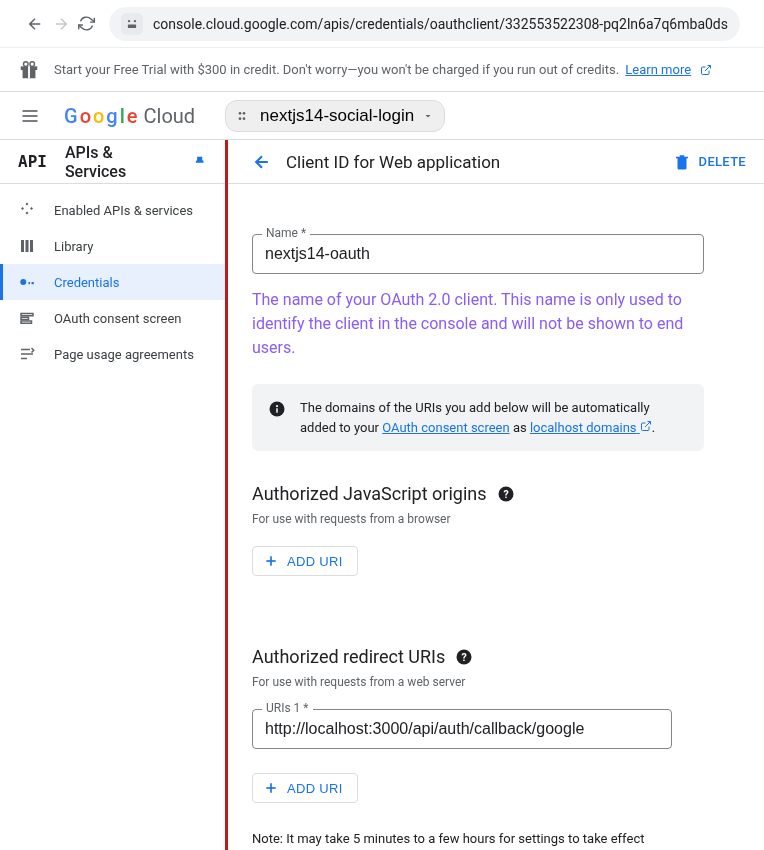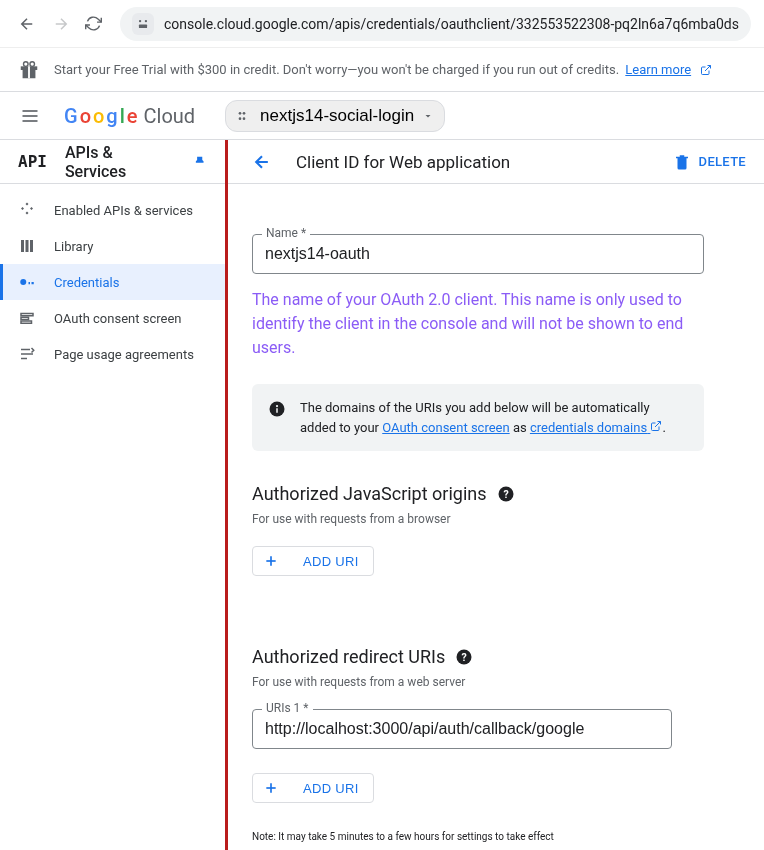--- a/index.html
+++ b/index.html
@@ -1,19 +1,19 @@
 <!DOCTYPE html>
 <html><head>
   <meta charset="utf-8">
   <style>
     * { box-sizing: border-box; margin: 0; padding: 0; }
     body { font-family: 'Google Sans', Roboto, Arial, sans-serif; font-size: 13px; color: #202124; background: #fff; }
     
     
-    .browser-bar { height: 48px; display: flex; align-items: center; padding: 0 13px; gap: 4px; border-bottom: 1px solid #eee; justify-content: flex-end; }
+    .browser-bar { height: 48px; display: flex; align-items: center; padding: 0 24px; gap: 4px; border-bottom: 1px solid #eee; }
     .nav-btn { width: 32px; height: 32px; border-radius: 50%; border: none; background: transparent; display: flex; align-items: center; justify-content: center; cursor: pointer; }
     .nav-btn.disabled { opacity: 0.35; cursor: default; }
     .url-bar { flex: 1; height: 34px; background: #f1f3f4; border-radius: 17px; display: flex; align-items: center; padding: 0 12px; margin-left: 8px; gap: 10px; }
     .url-chip { width: 22px; height: 22px; background: #e8eaed; border-radius: 6px; display: flex; align-items: center; justify-content: center; font-size: 10px; }
     .url-text { flex: 1; font-size: 14px; color: #202124; white-space: nowrap; overflow: hidden; }
     
     
     .trial-banner { height: 44px; display: flex; align-items: center; padding: 0 18px; gap: 14px; border-bottom: 1px solid #dadce0; font-size: 13px; color: #5f6368; }
     .gift-icon { width: 22px; height: 22px; color: #5f6368; }
     .trial-link { color: #1a73e8; text-decoration: underline; margin-left: 3px; display: inline-flex; align-items: center; gap: 9px; }
@@ -38,43 +38,43 @@
     .sidebar-header { height: 44px; display: flex; align-items: center; padding: 0 18px; gap: 18px; font-size: 16px; font-weight: 500; border-bottom: 1px solid #dadce0; }
     .pin-icon { margin-left: auto; color: #1a73e8; cursor: pointer; }
     .sidebar-nav { padding: 8px 0; }
     .nav-item { height: 36px; display: flex; align-items: center; padding: 0 18px; gap: 18px; font-size: 13px; color: #3c4043; cursor: pointer; }
     .nav-item.active { background: #e8f0fe; color: #1a73e8; border-left: 3px solid #1a73e8; padding-left: 15px; }
     .nav-item.active .nav-icon { color: #1a73e8; }
     .nav-icon { width: 18px; height: 18px; color: #5f6368; flex-shrink: 0; }
     
     
     .content { flex: 1; overflow-y: auto; }
-    .content-header { height: 44px; display: flex; align-items: center; padding: 0 18px; gap: 18px; border-bottom: 1px solid #dadce0; }
+    .content-header { height: 44px; display: flex; align-items: center; padding: 0 18px; gap: 8px; border-bottom: 1px solid #dadce0; }
     .back-btn { width: 32px; height: 32px; border: none; background: transparent; cursor: pointer; display: flex; align-items: center; justify-content: center; border-radius: 50%; color: #1a73e8; }
     .content-title { font-size: 17px; font-weight: 400; }
     .delete-btn { margin-left: auto; display: flex; align-items: center; gap: 8px; color: #1a73e8; font-weight: 500; cursor: pointer; font-size: 13px; letter-spacing: 0.3px; }
     
     .form-area { padding: 50px 24px 24px 24px; max-width: 500px; }
     .form-group { margin-bottom: 24px; }
     .input-wrap { position: relative; }
     .input-label { position: absolute; top: -8px; left: 10px; background: #fff; padding: 0 4px; font-size: 12px; color: #5f6368; }
     .text-input { width: 100%; height: 40px; border: 1px solid #80868b; border-radius: 4px; padding: 0 12px; font-size: 16px; color: #202124; outline: none; }
     .help-text { font-size: 16px; color: #8b5cf6; margin-top: 14px; line-height: 1.5; }
     
     .info-box { background: #f1f3f4; border-radius: 6px; padding: 14px 16px; display: flex; gap: 14px; margin-bottom: 32px; font-size: 13px; line-height: 1.5; }
     .info-icon { width: 18px; height: 18px; flex-shrink: 0; margin-top: 2px; }
     .info-box a { color: #1a73e8; text-decoration: underline; }
     
     .section-title { font-size: 18px; font-weight: 400; display: flex; align-items: center; gap: 10px; margin-bottom: 8px; margin-top: 32px; }
     .section-sub { font-size: 12px; color: #5f6368; margin-bottom: 20px; }
     .help-circle { width: 18px; height: 18px; }
     
-    .add-uri-btn { display: inline-flex; align-items: center; gap: 24px; border: 1px solid #dadce0; border-radius: 4px; padding: 6px 14px 6px 10px; color: #1a73e8; font-size: 13px; font-weight: 500; cursor: pointer; background: #fff; letter-spacing: 0.3px; }
-    
-    .note-text { font-size: 10px; margin-top: 28px; margin-bottom: 18px; }
+    .add-uri-btn { display: inline-flex; align-items: center; gap: 8px; border: 1px solid #dadce0; border-radius: 4px; padding: 6px 14px 6px 10px; color: #1a73e8; font-size: 13px; font-weight: 500; cursor: pointer; background: #fff; letter-spacing: 0.3px; }
+    
+    .note-text { font-size: 13px; margin-top: 28px; margin-bottom: 18px; }
     .btn-row { display: flex; gap: 16px; align-items: center; }
     .btn-primary { background: #1a73e8; color: #fff; border: none; border-radius: 4px; padding: 9px 20px; font-size: 13px; font-weight: 500; cursor: pointer; letter-spacing: 0.5px; }
     .btn-secondary { background: transparent; border: none; font-size: 13px; font-weight: 500; cursor: pointer; letter-spacing: 0.5px; color: #202124; }
     
     .ext-icon { width: 12px; height: 12px; }
   </style>
 </head>
 <body>
 
 <div class="browser-bar">
@@ -230,21 +230,21 @@
         <div class="help-text">The name of your OAuth 2.0 client. This name is only used to identify the client in the console and will not be shown to end users.</div>
       </div>
       
       <div class="info-box">
         <svg class="info-icon" viewBox="0 0 24 24" fill="#202124">
             <circle cx="12" cy="12" r="10"></circle>
             <circle cx="12" cy="8" r="1.5" fill="#f1f3f4"></circle>
             <rect x="11" y="11" width="2" height="6" fill="#f1f3f4"></rect>
           </svg>
         <div>
-          <span>The domains of the URIs you add below will be automatically added to your </span><a href="#">OAuth consent screen</a><span> as </span><a href="#"><span>credentials domains</span> <svg class="ext-icon" viewBox="0 0 24 24" fill="none" stroke="#1a73e8" stroke-width="2">
+          <span>The domains of the URIs you add below will be automatically added to your </span><a href="#">OAuth consent screen</a><span> as </span><a href="#"><span>localhost domains</span> <svg class="ext-icon" viewBox="0 0 24 24" fill="none" stroke="#1a73e8" stroke-width="2">
                 <path d="M18 13v6a2 2 0 01-2 2H5a2 2 0 01-2-2V8a2 2 0 012-2h6M15 3h6v6M10 14L21 3"></path>
               </svg></a><span>.</span>
         </div>
       </div>
       
       <div class="section-title">
         <span>Authorized JavaScript origins</span>
         <svg class="help-circle" viewBox="0 0 24 24" fill="#202124">
             <circle cx="12" cy="12" r="10"></circle>
             <text x="12" y="17" text-anchor="middle" fill="#fff" font-size="14" font-weight="bold">?</text>

